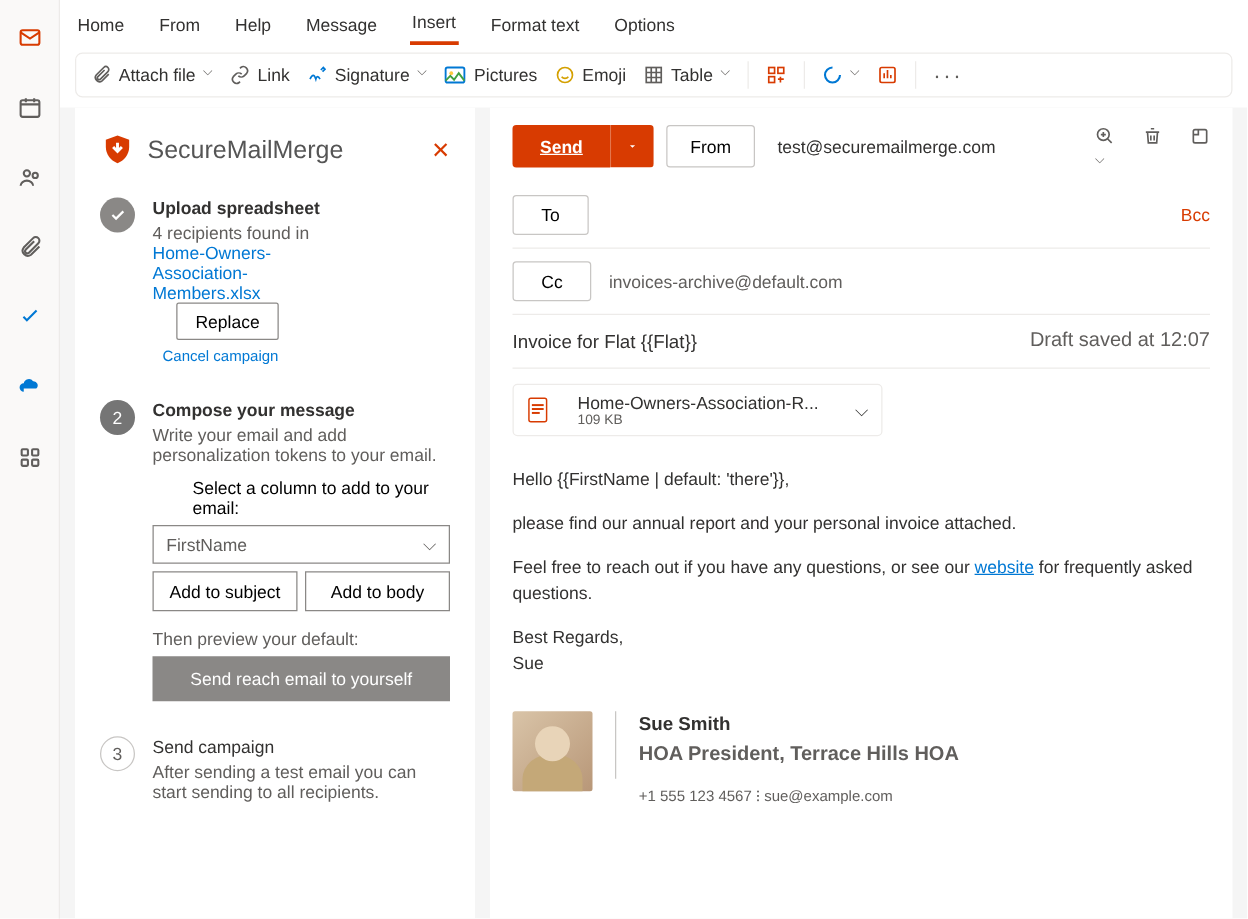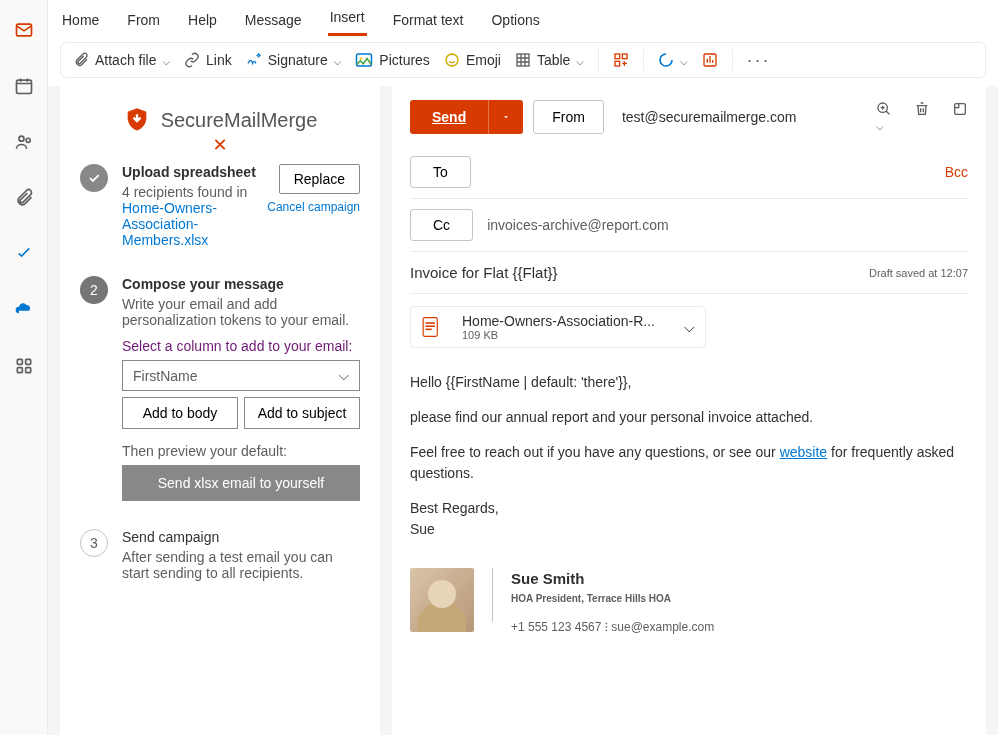--- a/index.html
+++ b/index.html
@@ -8,76 +8,76 @@
   .leftrail { width: 48px; background: #faf9f8; border-right: 1px solid #edebe9; display: flex; flex-direction: column; align-items: center; padding-top: 14px; gap: 24px; }
   .leftrail .rail-item { width: 32px; height: 32px; display: flex; align-items: center; justify-content: center; cursor: pointer; color: #605e5c; }
   .leftrail .rail-item.active { color: #d83b01; }
   .rail-item svg { width: 20px; height: 20px; }
   .main { flex: 1; display: flex; flex-direction: column; overflow: hidden; }
   .menubar { display: flex; padding: 0 12px; height: 36px; align-items: flex-end; gap: 24px; font-size: 14px; color: #323130; }
   .menubar .tab { padding: 8px 2px; cursor: pointer; text-align: center; }
   .menubar .tab.active { border-bottom: 3px solid #d83b01; color: #323130; font-weight: 400; }
   .ribbon-wrap { padding: 6px 12px 8px 12px; }
   .ribbon { border: 1px solid #edebe9; border-radius: 6px; padding: 6px 12px; display: flex; align-items: center; gap: 14px; background: #fff; }
-  .ribbon .group { display: flex; align-items: flex-end; gap: 6px; color: #323130; cursor: pointer; }
+  .ribbon .group { display: flex; align-items: flex-start; gap: 6px; color: #323130; cursor: pointer; }
   .ribbon .group .lbl { font-size: 14px; }
   .ribbon .chev { font-size: 10px; color: #605e5c; }
   .ribbon .sep { width: 1px; height: 22px; background: #edebe9; }
   .ribbon .ell { font-size: 18px; letter-spacing: 2px; color: #605e5c; cursor: pointer; }
   .content { flex: 1; display: flex; overflow: hidden; background: #f5f5f5; }
   .panel { width: 320px; background: #fff; margin: 0 6px 0 12px; padding: 20px 20px; overflow-y: auto; }
-  .panel-head { display: flex; align-items: center; justify-content: space-between; margin-bottom: 8px; flex-direction: column; }
+  .panel-head { display: flex; align-items: center; justify-content: space-between; margin-bottom: 24px; }
   .panel-title { display: flex; align-items: center; gap: 10px; font-size: 20px; color: #555; }
   .shield { width: 28px; height: 28px; }
   .close-x { color: #d83b01; font-size: 18px; cursor: pointer; }
   .step { display: flex; gap: 14px; margin-bottom: 28px; }
   .step-badge { width: 28px; height: 28px; border-radius: 50%; background: #757575; color: #fff; display: flex; align-items: center; justify-content: center; font-size: 14px; flex-shrink: 0; }
   .step-badge.done { background: #8a8886; }
   .step-body { flex: 1; font-size: 14px; color: #605e5c; }
   .step-title { font-weight: 600; color: #323130; margin-bottom: 4px; }
   .linktext { color: #0078d4; cursor: pointer; }
   .replace-wrap { display: flex; flex-direction: column; align-items: flex-end; gap: 6px; margin-left: 8px;}
   .replace-btn { border: 1px solid #8a8886; background: #fff; padding: 6px 14px; font-size: 14px; cursor: pointer; border-radius: 2px; }
   .cancel-link { color: #0078d4; font-size: 12px; cursor: pointer; }
-  .step1-row { display: flex; align-items: flex-start; justify-content: space-between; }
+  .step1-row { display: flex; align-items: flex-start; justify-content: space-between; flex-direction: column; }
   .select-row { margin-top: 10px; }
-  .select-label { font-size: 14px; color: #701a75; margin-bottom: 6px;}
+  .select-label { font-size: 14px; color: #000000; margin-bottom: 6px; margin-left: 32px;}
   .select-box { border: 1px solid #8a8886; padding: 6px 10px; background: #fff; display:flex; justify-content: space-between; align-items:center; cursor:pointer;}
   .btn-row { display: flex; gap: 6px; margin-top: 6px; }
   .btn-row button { flex:1; border: 1px solid #8a8886; background: #fff; padding: 7px 6px; font-size: 14px; cursor: pointer;}
   .preview-label { font-size:14px; color:#605e5c; margin-top:14px; margin-bottom:6px;}
   .send-test-btn { width:100%; background:#8a8886; color:#fff; border:none; padding:10px; font-size:14px; cursor:pointer;}
   .compose { flex: 1; background: #fff; margin: 0 12px 0 6px; padding: 14px 18px; overflow-y:auto; position:relative;}
   .send-row { display:flex; align-items:center; gap:10px; margin-bottom:12px;}
   .send-btn { background:#d83b01; color:#fff; border:none; padding:9px 22px; font-size:14px; font-weight:600; cursor:pointer; border-radius:3px 0 0 3px;text-decoration:underline;}
   .send-drop { background:#d83b01; color:#fff; border:none; padding:9px 12px; cursor:pointer; border-radius:0 3px 3px 0; border-left:1px solid rgba(255,255,255,0.3);}
   .from-btn { border:1px solid #c8c6c4; background:#fff; padding:8px 18px; cursor:pointer; font-size:14px; border-radius:3px;}
   .from-email { color:#323130; font-size:14px; margin-left:8px;}
   .compose-icons { margin-left:auto; display:flex; gap:22px; color:#605e5c;}
   .compose-icons span { cursor:pointer; }
   .field-row { display:flex; align-items:center; gap:14px; padding:10px 0; border-bottom:1px solid #edebe9; position:relative;}
   .field-btn { border:1px solid #c8c6c4; background:#fff; padding:7px 22px; font-size:14px; cursor:pointer; border-radius:3px; min-width:58px; }
   .field-val { color:#605e5c; font-size:14px;}
   .bcc { color:#d83b01; position:absolute; right:0; cursor:pointer; font-size:14px;}
   .subject-row { display:flex; align-items:center; justify-content:space-between; padding:12px 0; border-bottom:1px solid #edebe9;}
   .subject-text { font-size:15px; color:#323130;}
-  .draft-time { font-size:11px; color:#605e5c;}
+  .draft-time { font-size:16px; color:#605e5c;}
   .attachment { display:inline-flex; align-items:center; gap:21px; border:1px solid #edebe9; padding:6px 10px; margin:12px 0; border-radius:4px; cursor:pointer;}
   .attachment .att-name { font-size:14px; color:#323130;}
   .attachment .att-size { font-size:11px; color:#605e5c;}
   .email-body { margin-top:12px; font-size:14px; line-height:1.5; color:#323130;}
   .email-body p { margin-bottom:14px;}
   .email-body a { color:#0078d4;}
   .signature { display:flex; gap:18px; margin-top:28px; align-items:flex-start;}
   .avatar { width:64px; height:64px; background: linear-gradient(135deg, #d9c4a8, #b89778); border-radius:2px; position:relative; overflow:hidden;}
   .avatar::after { content:''; position:absolute; top:12px; left:18px; width:28px; height:28px; background: #e8d4b8; border-radius:50%;}
   .avatar::before { content:''; position:absolute; bottom:-10px; left:8px; width:48px; height:40px; background:#c4a878; border-radius:50% 50% 0 0;}
   .sig-divider { width:1px; height:54px; background:#c8c6c4;}
   .sig-text .sig-name { font-weight:700; font-size:15px; color:#323130;}
-  .sig-text .sig-title { font-weight:700; font-size:10px; color:#605e5c; margin-bottom:12px;}
+  .sig-text .sig-title { font-weight:700; font-size:16px; color:#605e5c; margin-bottom:12px;}
   .sig-text .sig-contact { font-size:12px; color:#605e5c;}
   svg { display:block; }
 </style>
 </head>
 <body>
 
 <div class="app">
   <div class="leftrail">
     <div class="rail-item active">
         <svg viewBox="0 0 24 24" fill="none" stroke="currentColor" stroke-width="2">
@@ -245,25 +245,25 @@
           <div class="step-body">
             <div class="step-title">Compose your message</div>
             <div>Write your email and add personalization tokens to your email.</div>
             <div class="select-row">
               <div class="select-label">Select a column to add to your email:</div>
               <div class="select-box">
                 <span>FirstName</span>
                 <span class="chev">⌵</span>
               </div>
               <div class="btn-row">
+                <button>Add to subject</button>
                 <button>Add to body</button>
-                <button>Add to subject</button>
               </div>
               <div class="preview-label">Then preview your default:</div>
-              <button class="send-test-btn">Send xlsx email to yourself</button>
+              <button class="send-test-btn">Send reach email to yourself</button>
             </div>
           </div>
         </div>
 
         <div class="step">
           <div class="step-badge" style="background:#fff;color:#605e5c;border:1px solid #c8c6c4;">3</div>
           <div class="step-body">
             <div class="step-title" style="font-weight:400;">Send campaign</div>
             <div>After sending a test email you can start sending to all recipients.</div>
           </div>
@@ -301,21 +301,21 @@
           </div>
         </div>
 
         <div class="field-row">
           <button class="field-btn">To</button>
           <span class="bcc">Bcc</span>
         </div>
 
         <div class="field-row">
           <button class="field-btn">Cc</button>
-          <span class="field-val">invoices-archive@report.com</span>
+          <span class="field-val">invoices-archive@default.com</span>
         </div>
 
         <div class="subject-row">
           <span class="subject-text">Invoice for Flat {{Flat}}</span>
           <span class="draft-time">Draft saved at 12:07</span>
         </div>
 
         <div class="attachment">
           <svg width="20" height="22" viewBox="0 0 24 28">
               <rect x="2" y="2" width="18" height="24" rx="2" fill="#fff" stroke="#d83b01" stroke-width="1.5"></rect>

